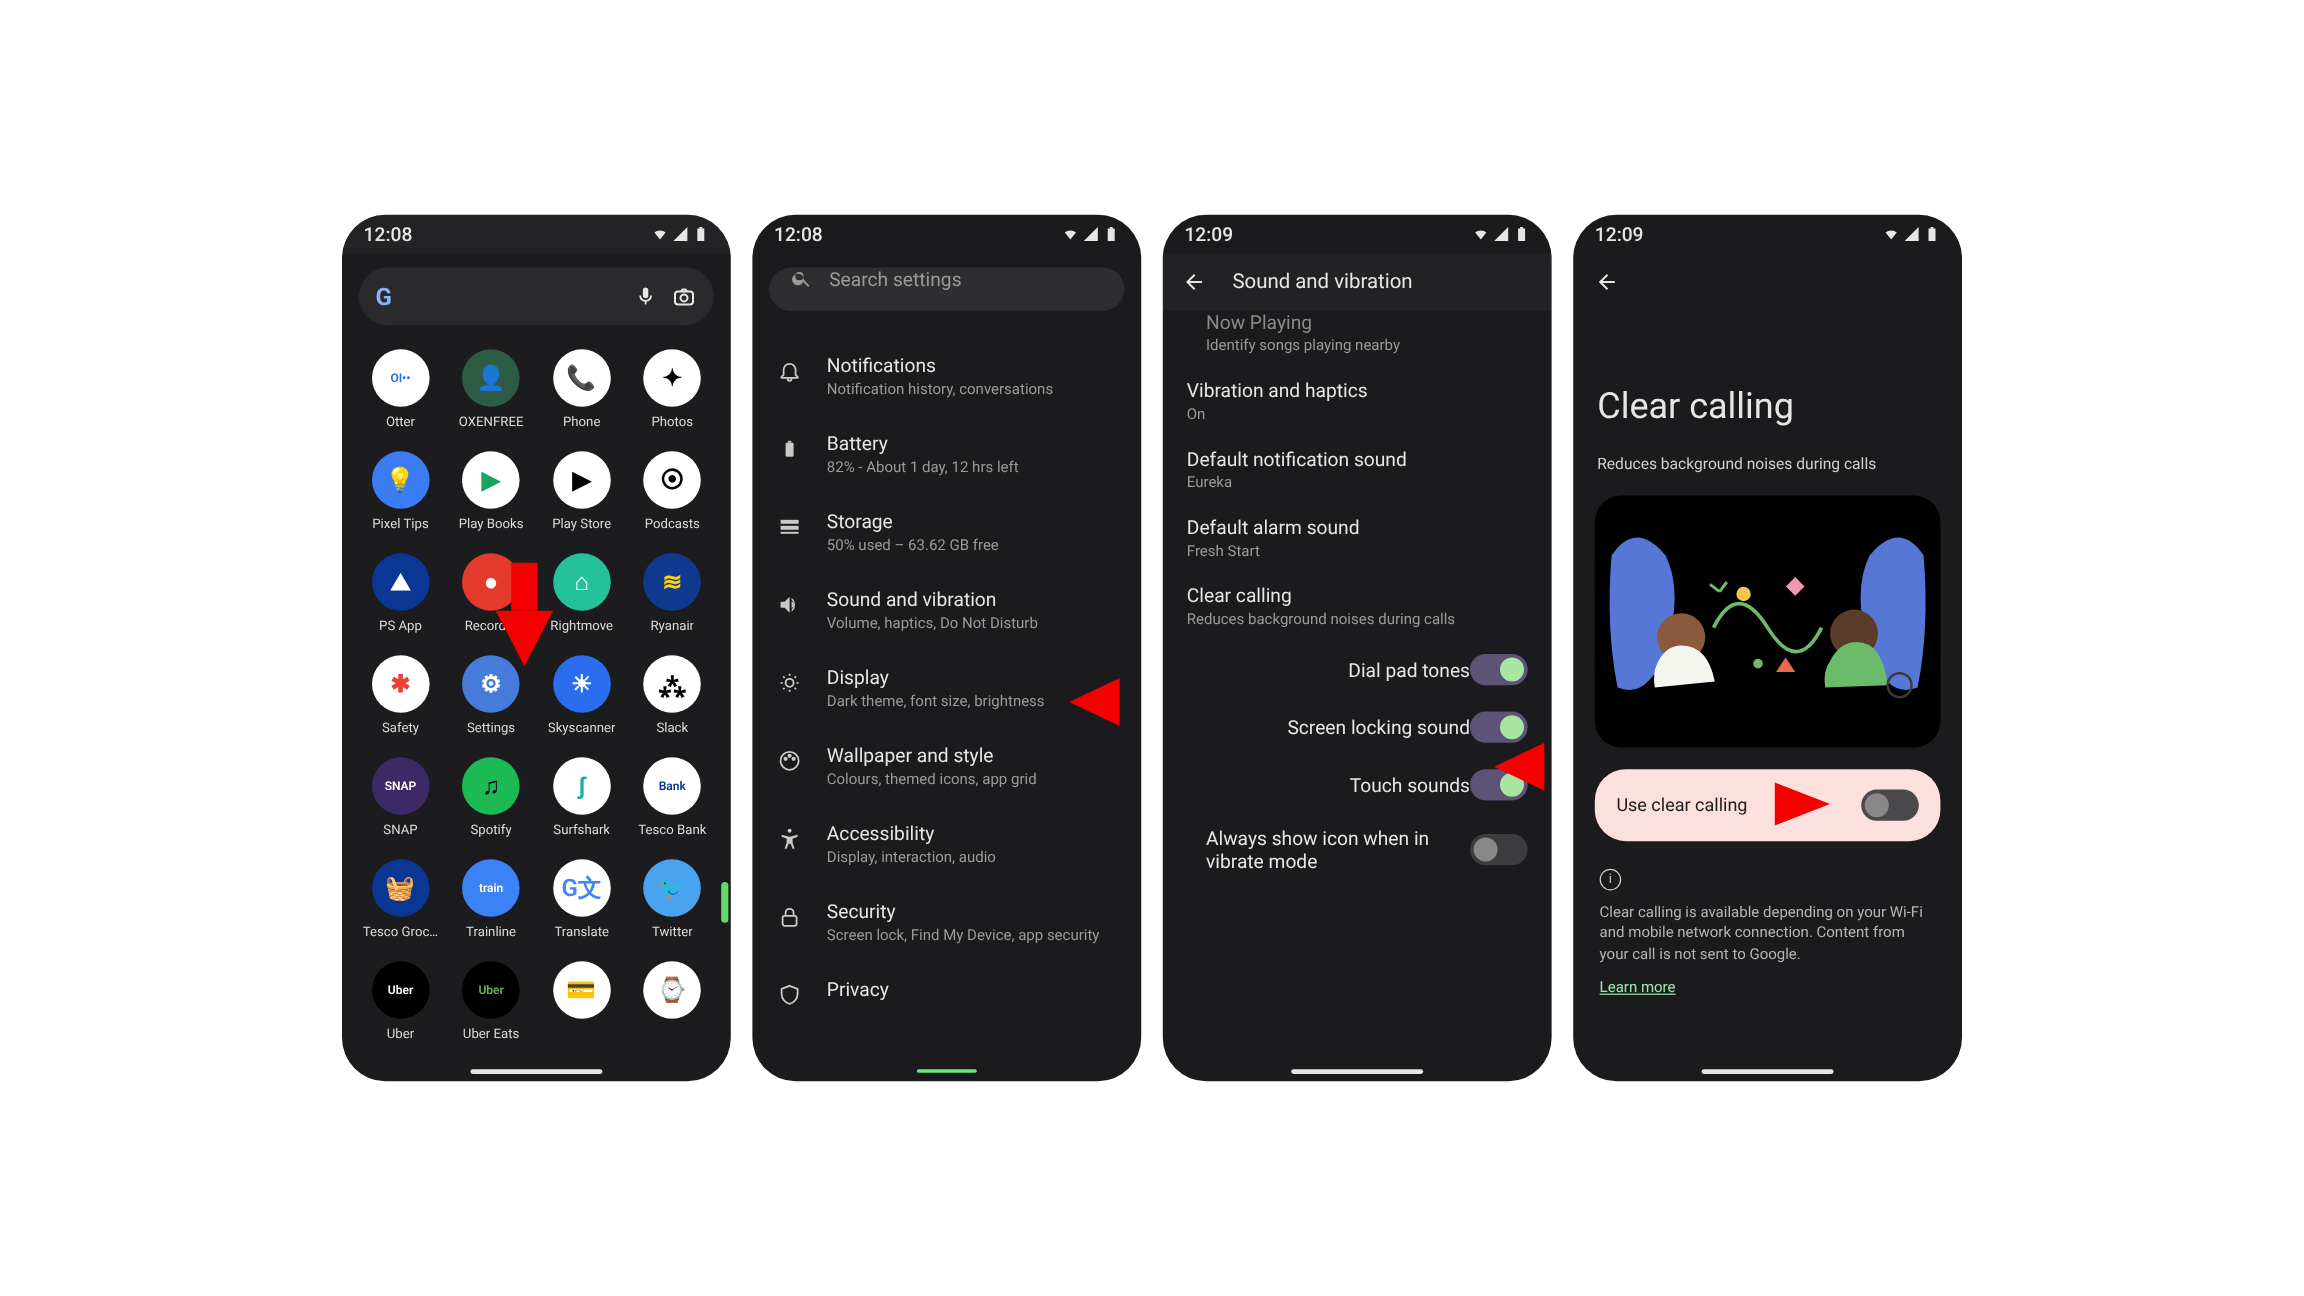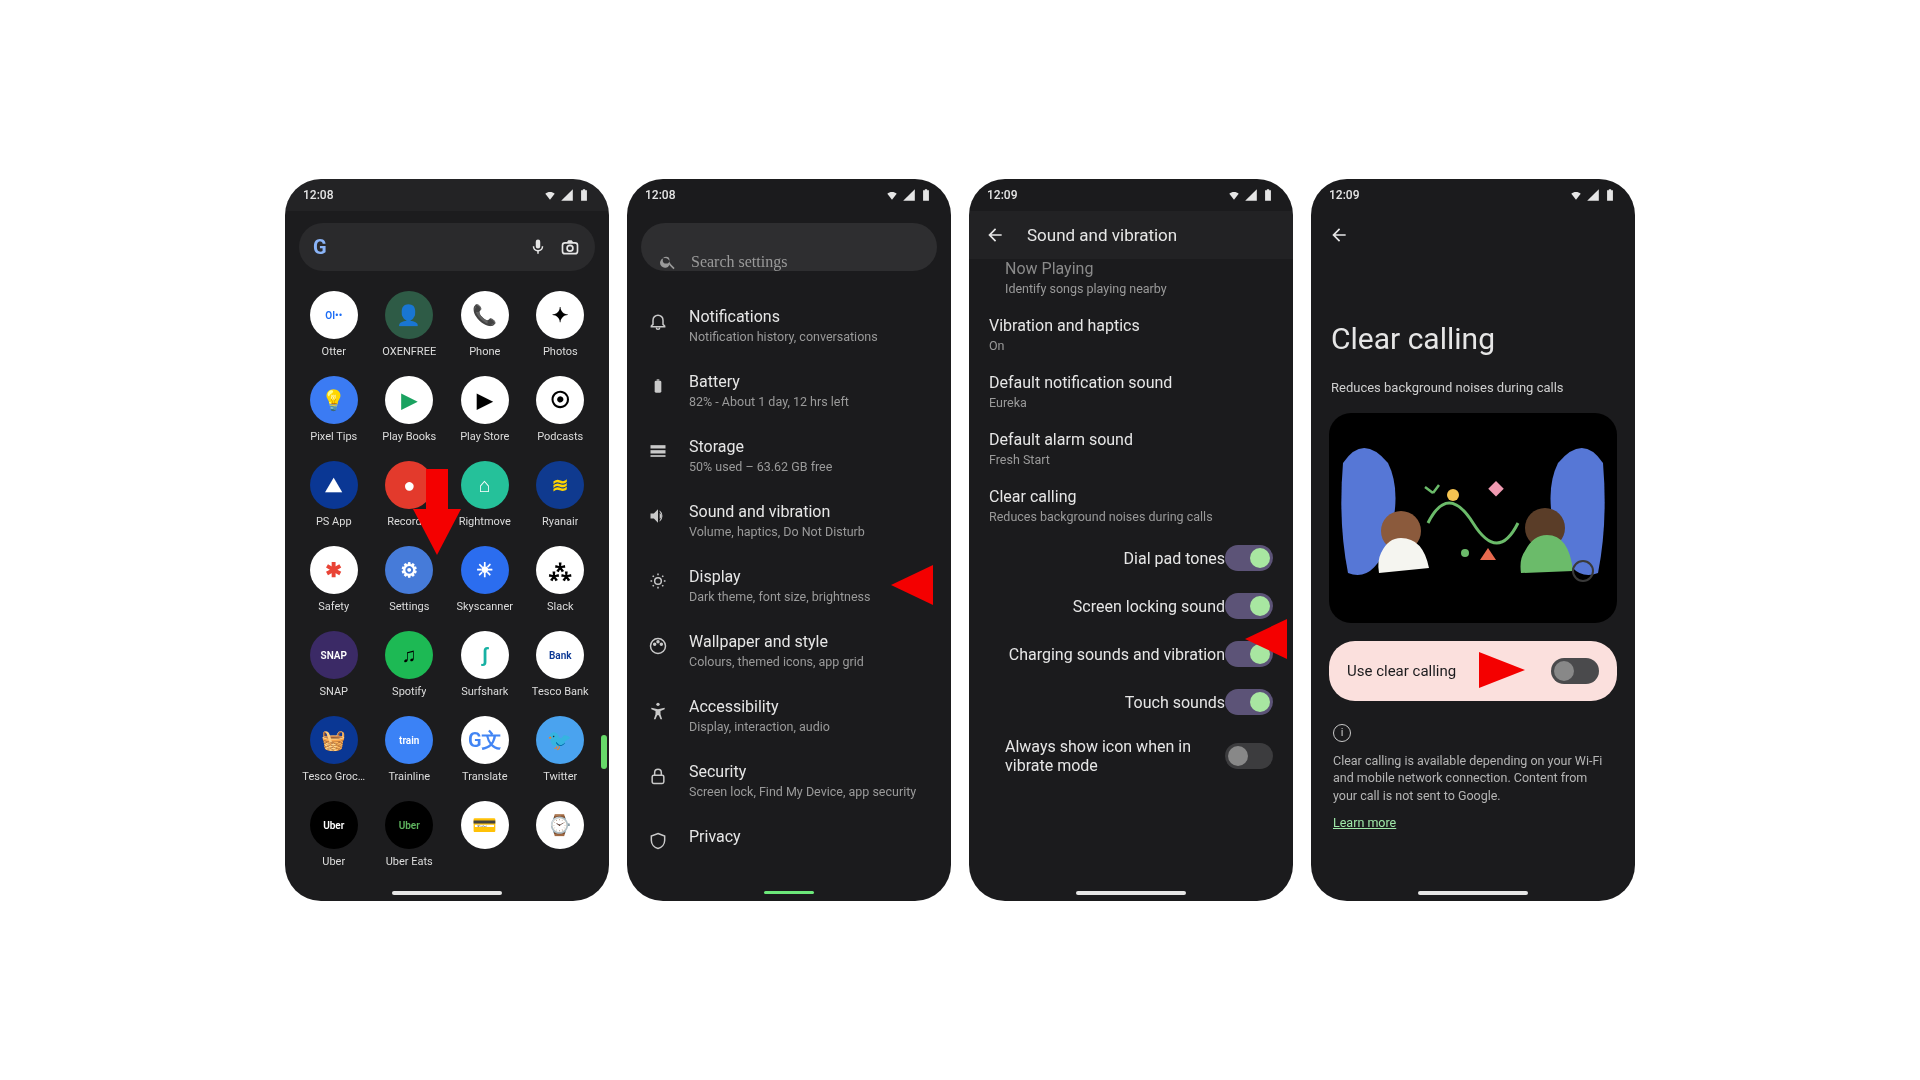--- a/index.html
+++ b/index.html
@@ -25,21 +25,21 @@
     flex-shrink: 0;
   }
   .phone2, .phone3, .phone4 { background: #1b1b1d; }
   
   .statusbar {
     height: 32px;
     display: flex;
     align-items: center;
     justify-content: space-between;
     padding: 0 18px;
-    font-size: 12px;
+    font-size: 16px;
     font-weight: 500;
     background: rgba(255,255,255,0.03);
   }
   .phone2 .statusbar, .phone3 .statusbar, .phone4 .statusbar { background: transparent; }
   .status-icons { display: flex; gap: 3px; align-items: center; }
   .status-icons svg { width: 14px; height: 14px; fill: #e6e6e6; }
   
   .search-pill {
     margin: 12px 14px;
     background: #2a2a2c;
@@ -110,29 +110,28 @@
     transform: translateX(-50%);
     width: 110px;
     height: 4px;
     border-radius: 2px;
     background: #e6e6e6;
   }
   
   .settings-search {
     margin: 12px 14px;
     background: #2e2e30;
-    height: 48px;
+    height: 36px;
     border-radius: 28px;
     display: flex;
-    align-items: flex-end;
+    align-items: flex-start;
     padding: 0 18px;
     gap: 14px;
     color: #9a9a9a;
     font-size: 16px;
-    font-family: Liberation Serif, serif;
   }
   .settings-list { padding: 10px 0; }
   .s-item {
     display: flex;
     align-items: flex-start;
     gap: 20px;
     padding: 14px 20px;
   }
   .s-ico {
     width: 22px; height: 22px;
@@ -559,26 +558,20 @@
         <div class="p3-sub">Reduces background noises during calls</div>
       </div>
       <div class="toggle-row">
         <div class="p3-title" style="max-width:220px;">Dial pad tones</div>
         <div class="switch on">
           <span class="knob"></span>
         </div>
       </div>
       <div class="toggle-row">
         <div class="p3-title" style="max-width:220px;">Screen locking sound</div>
-        <div class="switch on">
-          <span class="knob"></span>
-        </div>
-      </div>
-      <div class="toggle-row">
-        <div class="p3-title" style="max-width:220px;">Charging sounds and vibration</div>
         <div class="switch on">
           <span class="knob"></span>
         </div>
       </div>
       <div class="toggle-row">
         <div class="p3-title" style="max-width:220px;">Touch sounds</div>
         <div class="switch on">
           <span class="knob"></span>
         </div>
       </div>

